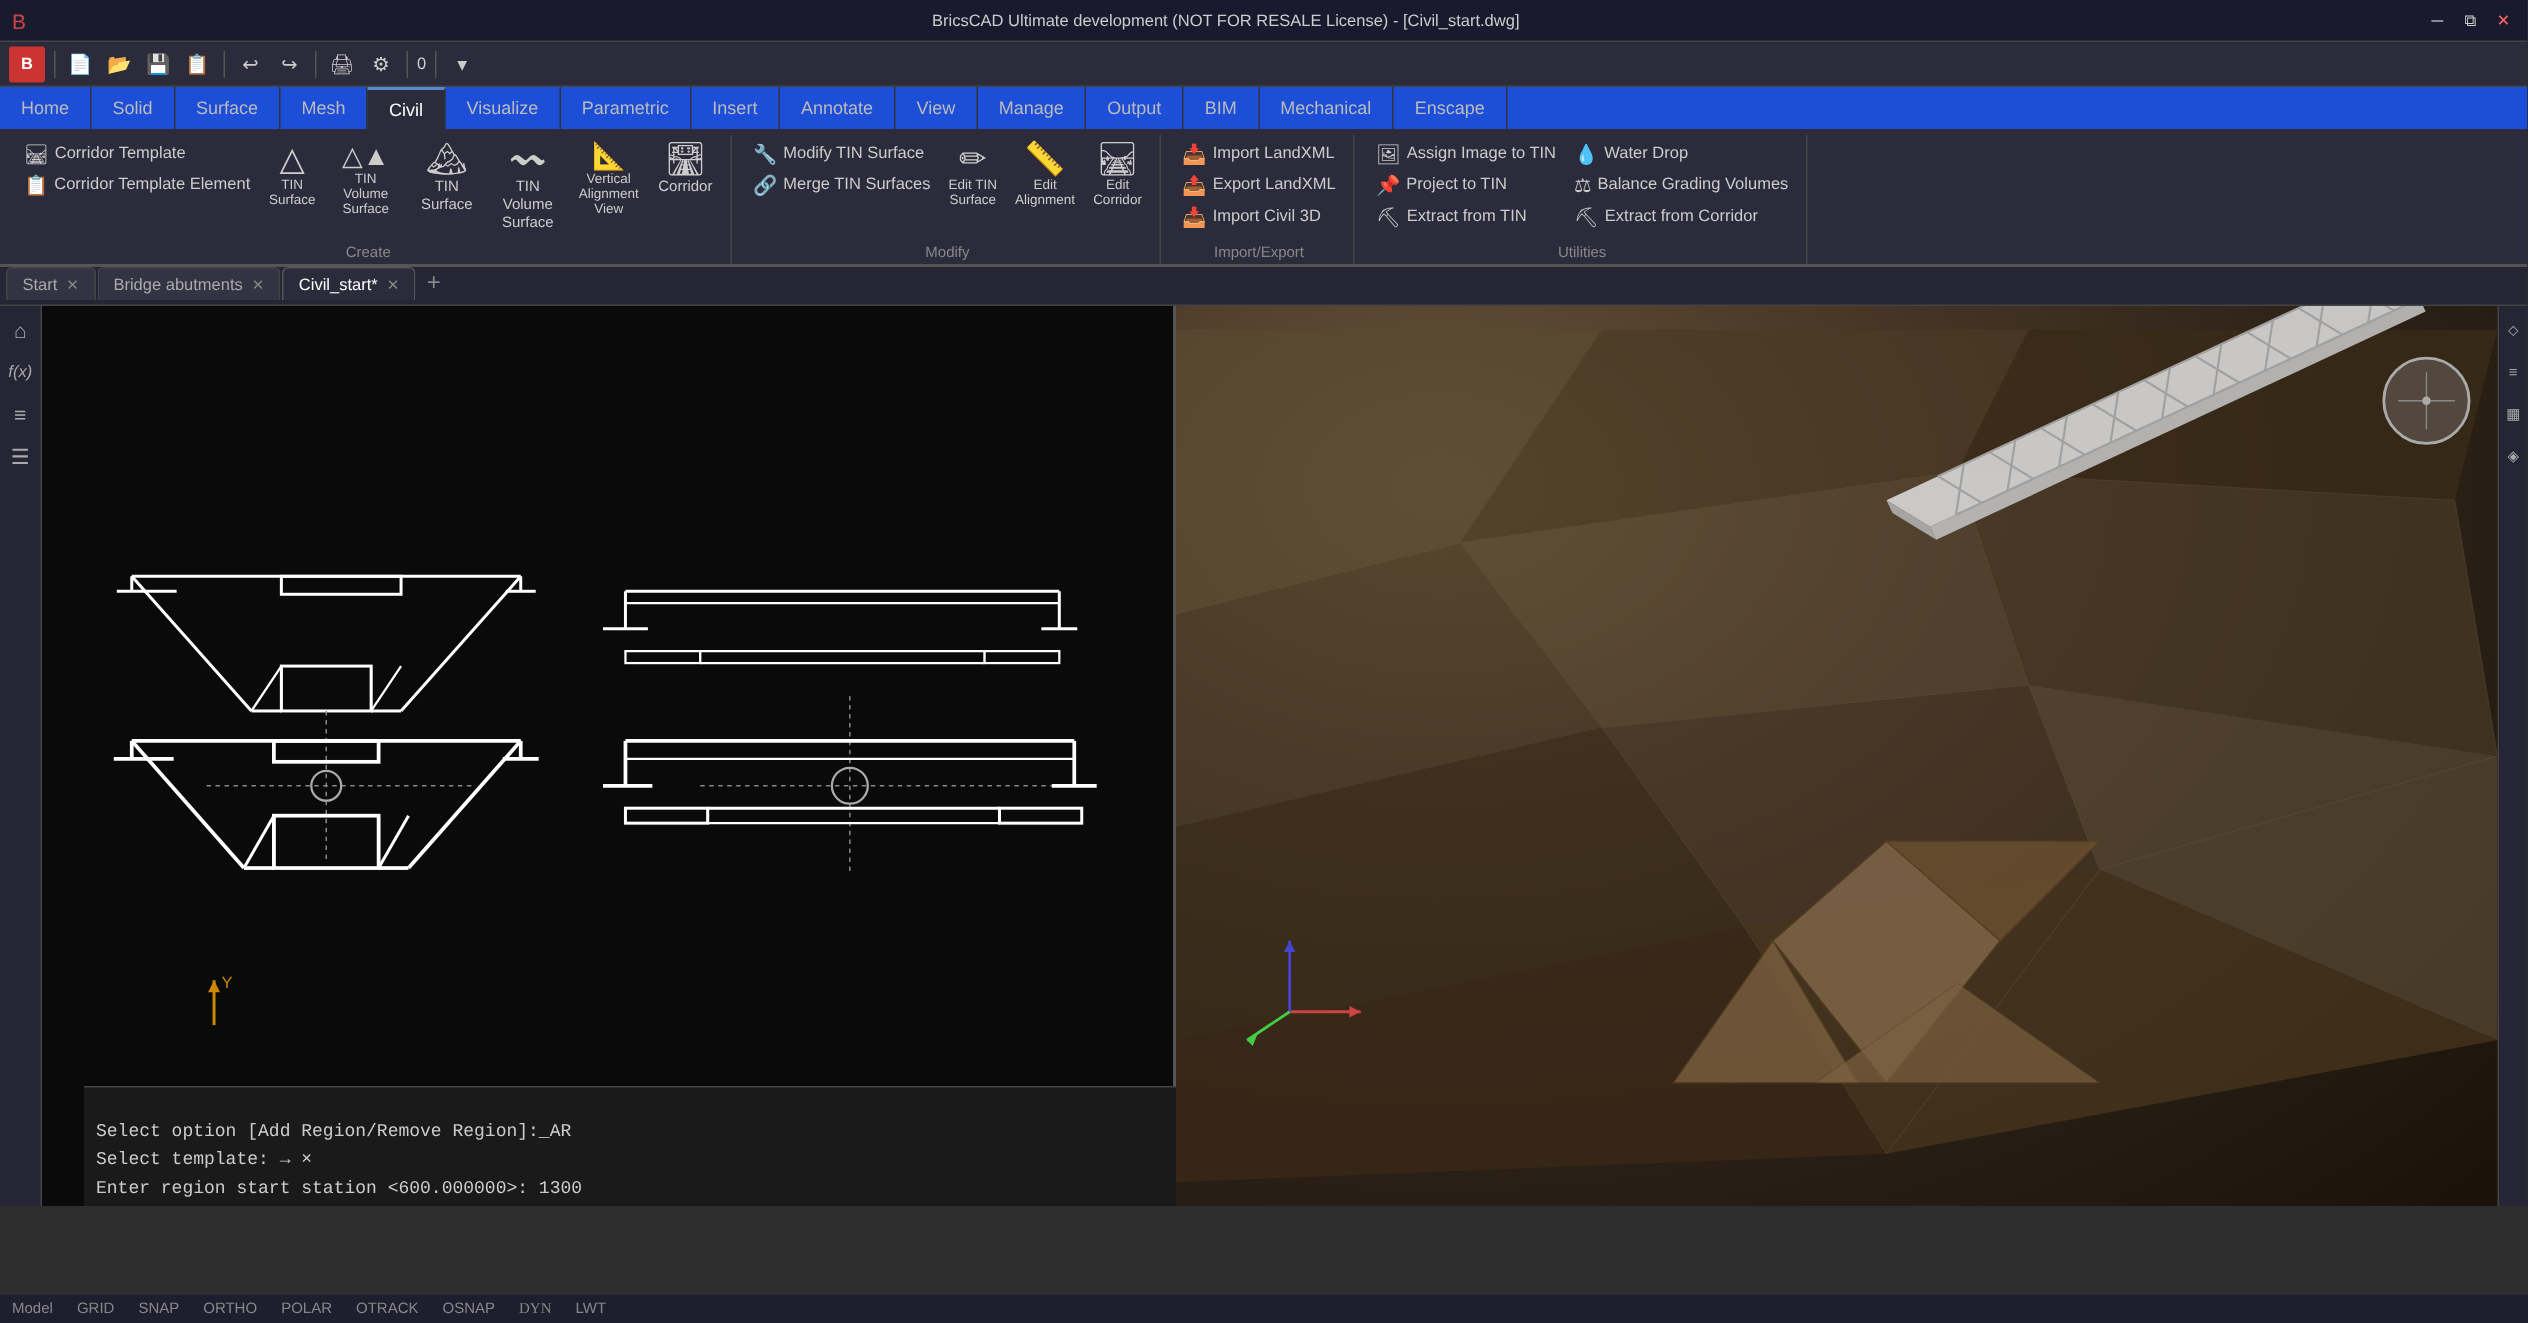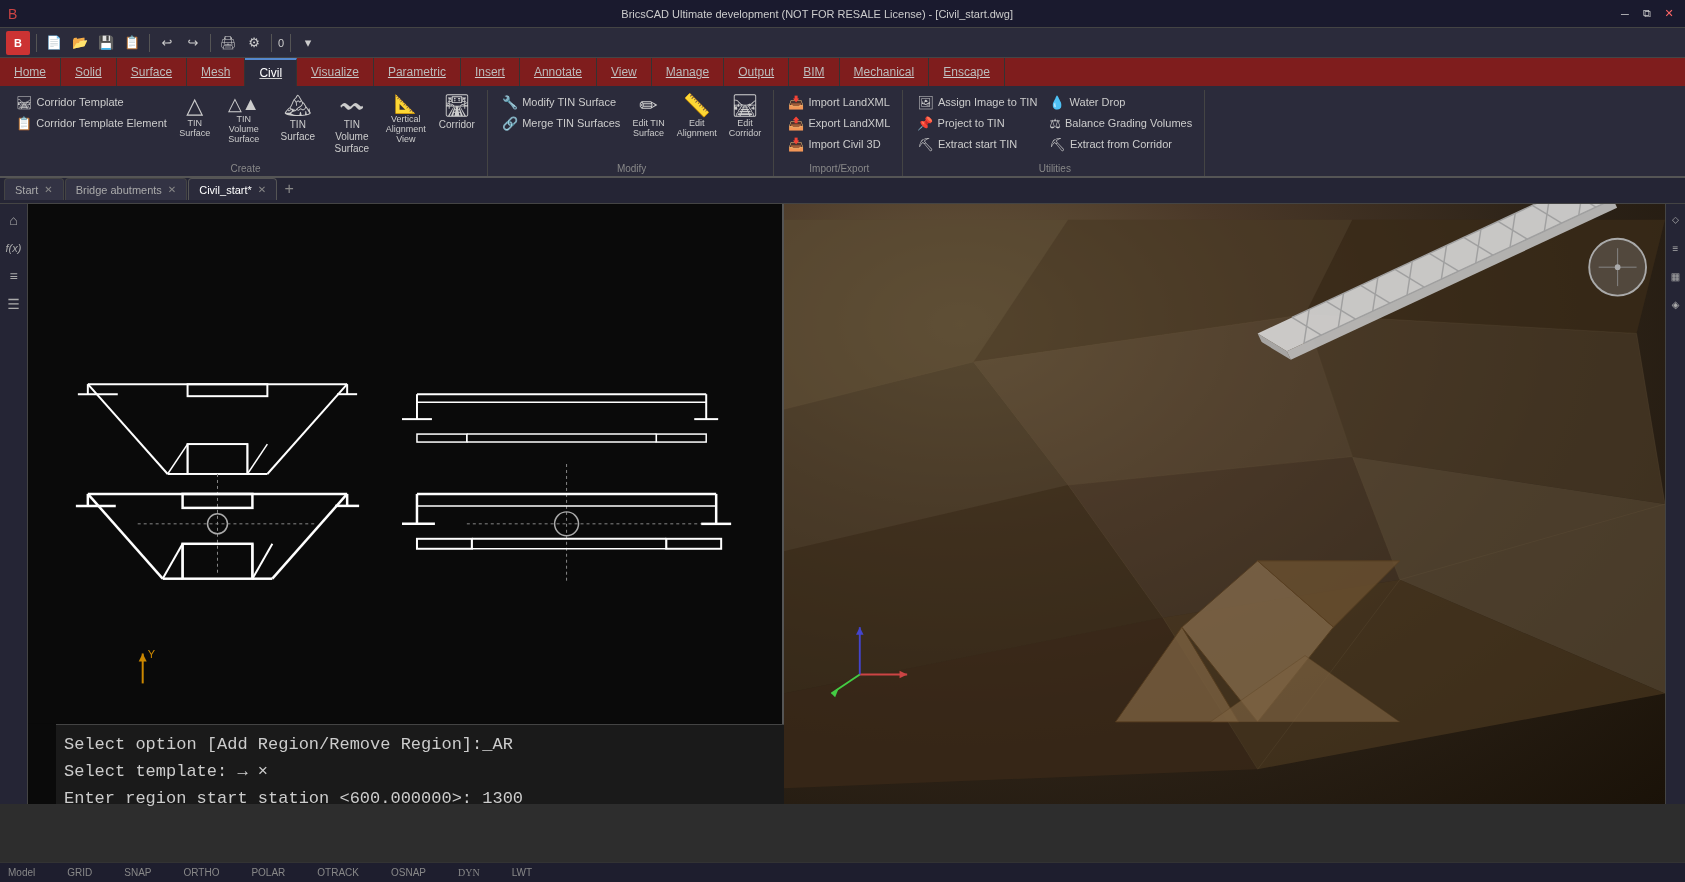--- a/index.html
+++ b/index.html
@@ -32,23 +32,22 @@
     .qa-btn { width: 22px; height: 22px; display: flex; align-items: center; justify-content: center; cursor: pointer; border-radius: 2px; font-size: 13px; color: #ccc; }
     .qa-sep { width: 1px; height: 18px; background: #555; margin: 0 2px; }
 
     
     #ribbon {
       background: #2b2b3b;
       border-bottom: 2px solid #555;
     }
     #ribbon-tabs {
       display: flex;
-      background: #7f1d1d;
+      background: #1d4ed8;
       height: 28px;
-      text-decoration: underline;
     }
     .ribbon-tab {
       padding: 0 14px;
       height: 28px;
       display: flex;
       align-items: center;
       cursor: pointer;
       font-size: 12px;
       color: #bbb;
       border-right: 1px solid #333;
@@ -195,23 +194,23 @@
       align-items: center;
       padding: 4px 0;
       gap: 4px;
     }
 
     
     #cmd-line {
       height: 80px;
       background: #1a1a1a;
       border-top: 1px solid #444;
-      padding: 6px 8px;
+      padding: 20px 8px;
       font-family: 'Courier New', monospace;
-      font-size: 17px;
+      font-size: 12px;
       color: #ccc;
       position: absolute;
       bottom: 0;
       left: 28px;
       width: 756px;
     }
     .cmd-text { line-height: 1.6; }
 
     
     #svg-area {
@@ -236,21 +235,21 @@
     
     #status-bar {
       height: 20px;
       background: #1e1e2e;
       border-top: 1px solid #333;
       display: flex;
       align-items: center;
       padding: 0 8px;
       font-size: 10px;
       color: #888;
-      gap: 32px;
+      gap: 16px;
       position: absolute;
       bottom: 0;
       left: 0;
       right: 0;
     }
   </style>
 </head>
 <body>
 
 <div id="title-bar">
@@ -404,21 +403,21 @@
           <div class="ribbon-btn-small">
             <span class="icon-sm">🖼</span>
             <span>Assign Image to TIN</span>
           </div>
           <div class="ribbon-btn-small">
             <span class="icon-sm">📌</span>
             <span>Project to TIN</span>
           </div>
           <div class="ribbon-btn-small">
             <span class="icon-sm">⛏</span>
-            <span>Extract start TIN</span>
+            <span>Extract from TIN</span>
           </div>
         </div>
         <div class="ribbon-col">
           <div class="ribbon-btn-small">
             <span class="icon-sm">💧</span>
             <span>Water Drop</span>
           </div>
           <div class="ribbon-btn-small">
             <span class="icon-sm">⚖</span>
             <span>Balance Grading Volumes</span>

